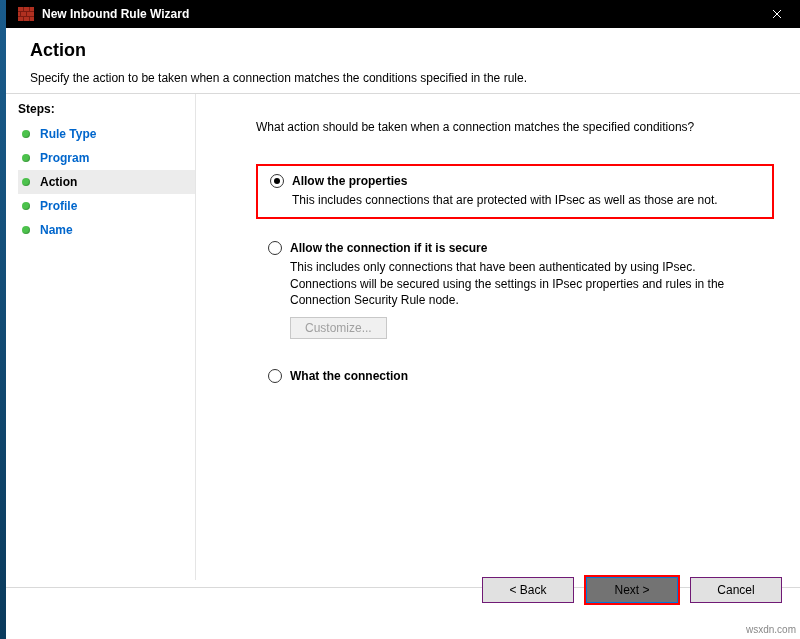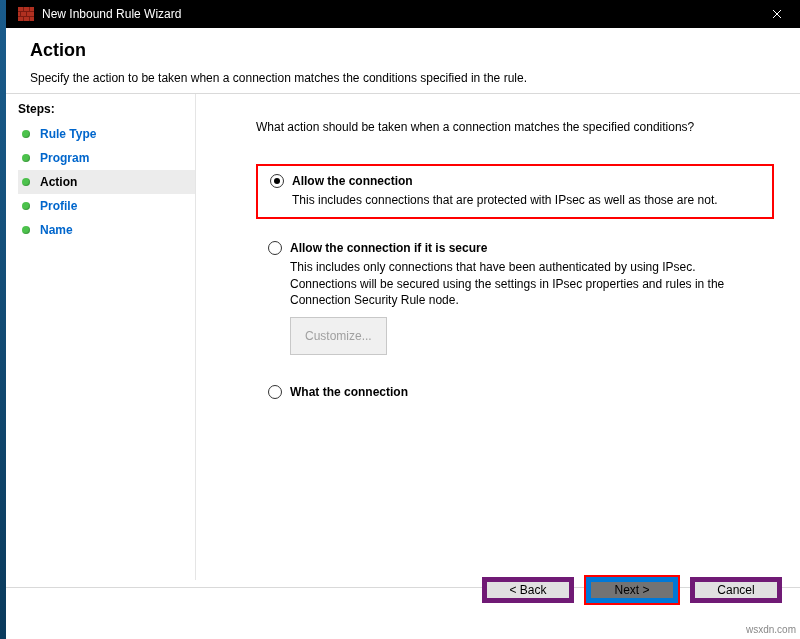--- a/index.html
+++ b/index.html
@@ -1,20 +1,20 @@
 <!DOCTYPE html>
 <html><head>
   <meta charset="utf-8">
   <style>
     * { box-sizing: border-box; margin: 0; padding: 0; }
     body { font-family: "Segoe UI", Tahoma, sans-serif; font-size: 12px; background: #fff; width: 800px; height: 639px; overflow: hidden; position: relative; }
     .left-strip { position: absolute; left: 0; top: 0; width: 6px; height: 100%; background: linear-gradient(#1a5c8c, #0a3a5c); }
     .titlebar { background: #000; color: #fff; height: 28px; display: flex; align-items: center; padding-left: 12px; position: relative; margin-left: 6px; }
     .titlebar-icon { width: 16px; height: 14px; margin-right: 8px; }
-    .titlebar-text { font-size: 12px; font-weight: 400; }
+    .titlebar-text { font-size: 12px; font-weight: 700; }
     .close-x { position: absolute; right: 0; top: 0; width: 46px; height: 28px; display: flex; align-items: center; justify-content: center; color: #fff; font-size: 14px; font-weight: 300; }
     .header { padding: 12px 12px 8px 24px; margin-left: 6px; }
     .header h1 { font-size: 18px; font-weight: 600; margin-bottom: 10px; color: #000; }
     .header p { font-size: 12px; color: #000; }
     .divider { height: 1px; background: #d9d9d9; margin-left: 6px; }
     .body { display: flex; margin-left: 6px; height: 486px; gap: 24px; }
     .sidebar { width: 190px; padding: 8px 0 0 12px; border-right: 1px solid #e5e5e5; }
     .sidebar-title { font-weight: 700; font-size: 12px; margin-bottom: 6px; }
     .step { display: flex; align-items: center; padding: 5px 8px 5px 4px; cursor: pointer; }
     .step.current { background: #ececec; }
@@ -23,23 +23,23 @@
     .step.current .step-label { color: #000; }
     .main { flex: 1; padding: 26px 26px 0 36px; }
     .main-question { font-size: 12px; margin-bottom: 30px; }
     .option-block { padding: 8px 12px; margin-bottom: 14px; }
     .option-block.highlighted { border: 2px solid red; }
     .radio-row { display: flex; align-items: center; }
     .radio { width: 14px; height: 14px; border: 1px solid #333; border-radius: 50%; margin-right: 8px; position: relative; flex-shrink: 0; }
     .radio.selected::after { content: ""; position: absolute; width: 6px; height: 6px; background: #000; border-radius: 50%; top: 3px; left: 3px; }
     .option-title { font-weight: 700; font-size: 12px; }
     .option-desc { font-size: 12px; margin: 4px 0 0 22px; line-height: 1.4; color: #000; }
-    .customize-btn { margin: 8px 0 0 22px; padding: 11px 14px; background: #f0f0f0; border: 1px solid #c8c8c8; color: #a0a0a0; font-size: 12px; cursor: default; }
+    .customize-btn { margin: 8px 0 0 22px; padding: 3px 14px; background: #f0f0f0; border: 1px solid #c8c8c8; color: #a0a0a0; font-size: 12px; cursor: default; }
     .footer { position: absolute; right: 18px; bottom: 36px; display: flex; gap: 12px; }
-    .btn { width: 92px; height: 26px; background: #e1e1e1; border: 5px solid #701a75; font-size: 12px; display: flex; align-items: center; justify-content: center; cursor: pointer; }
+    .btn { width: 92px; height: 26px; background: #e1e1e1; border: 1px solid #701a75; font-size: 12px; display: flex; align-items: center; justify-content: center; cursor: pointer; }
     .btn.primary-highlight { outline: 2px solid red; outline-offset: 0; background: #737373; border-color: #0078d7; }
     .watermark { position: absolute; right: 4px; bottom: 4px; font-size: 10px; color: #888; margin-left: 44px; }
     .bottom-line { position: absolute; left: 6px; right: 0; top: 587px; height: 1px; background: #d9d9d9; }
   </style>
 </head>
 <body>
 
 <div class="left-strip"></div>
 
 <div class="titlebar">
@@ -93,21 +93,21 @@
       <span class="step-label">Name</span>
     </div>
   </div>
 
   <div class="main">
     <div class="main-question">What action should be taken when a connection matches the specified conditions?</div>
 
     <div class="option-block highlighted">
       <div class="radio-row">
         <div class="radio selected"></div>
-        <span class="option-title">Allow the connection</span>
+        <span class="option-title">Allow the properties</span>
       </div>
       <div class="option-desc">This includes connections that are protected with IPsec as well as those are not.</div>
     </div>
 
     <div class="option-block">
       <div class="radio-row">
         <div class="radio"></div>
         <span class="option-title">Allow the connection if it is secure</span>
       </div>
       <div class="option-desc">This includes only connections that have been authenticated by using IPsec.  Connections will be secured using the settings in IPsec properties and rules in the Connection Security Rule node.</div>

